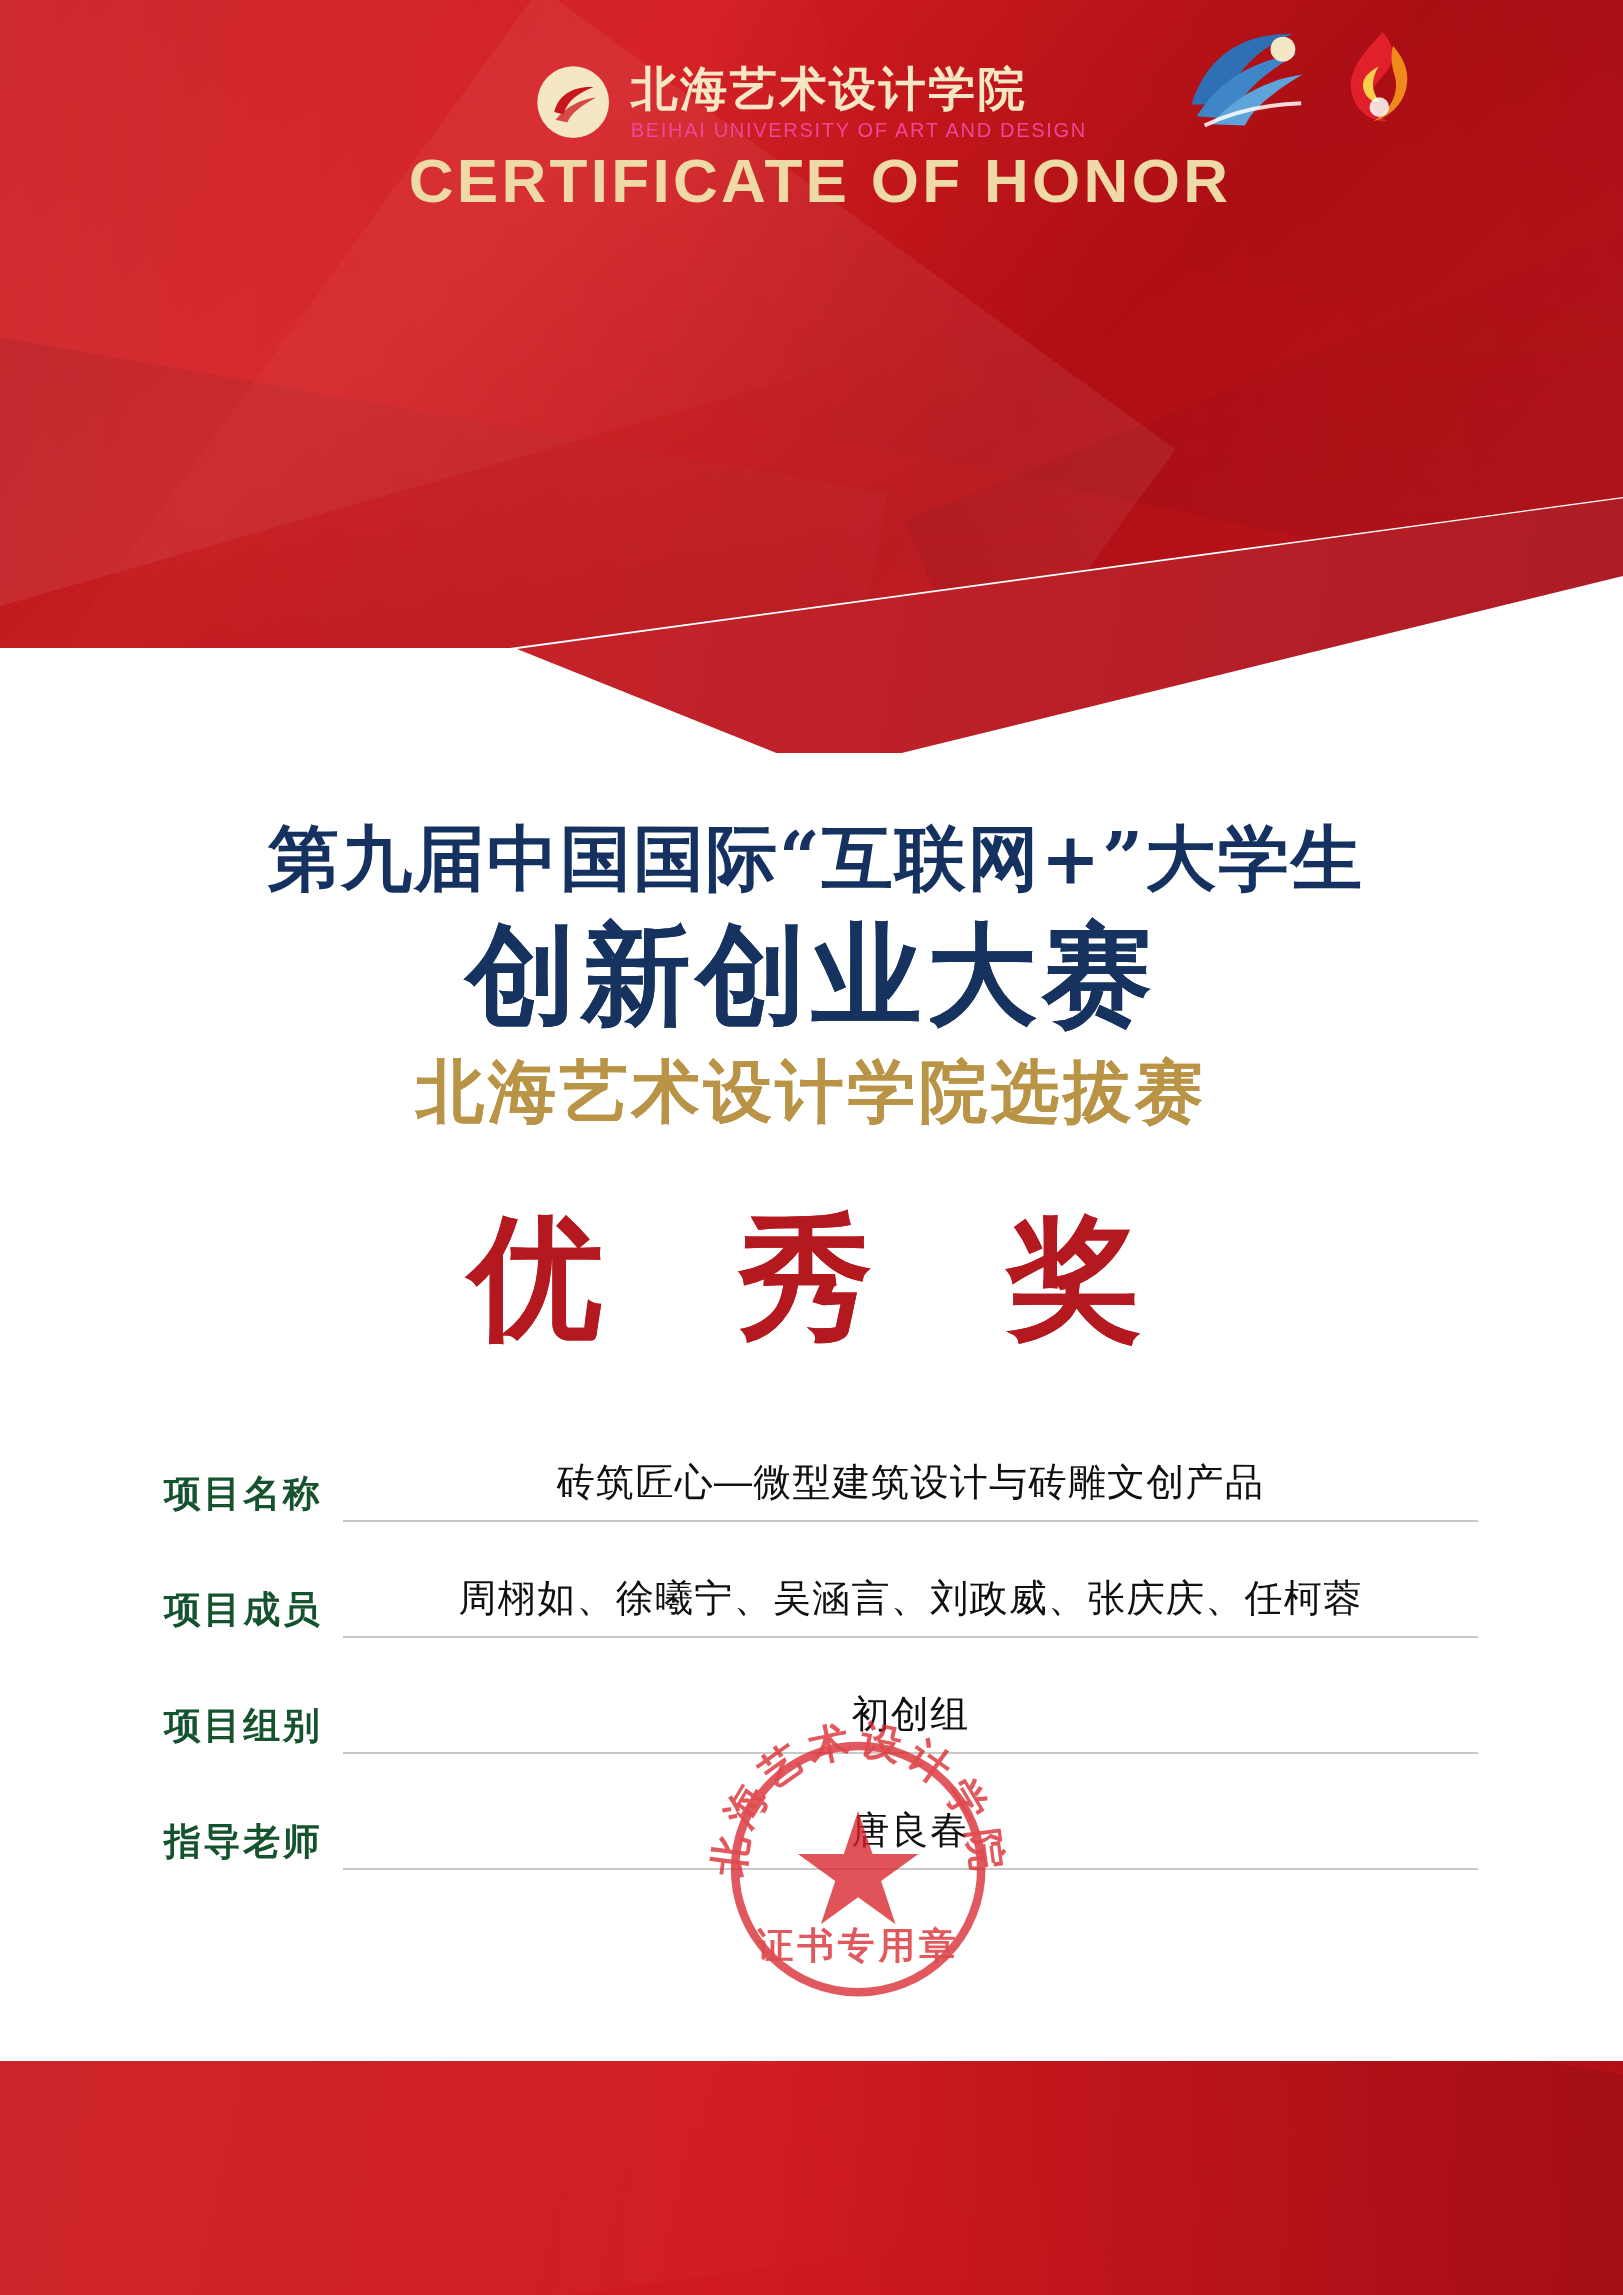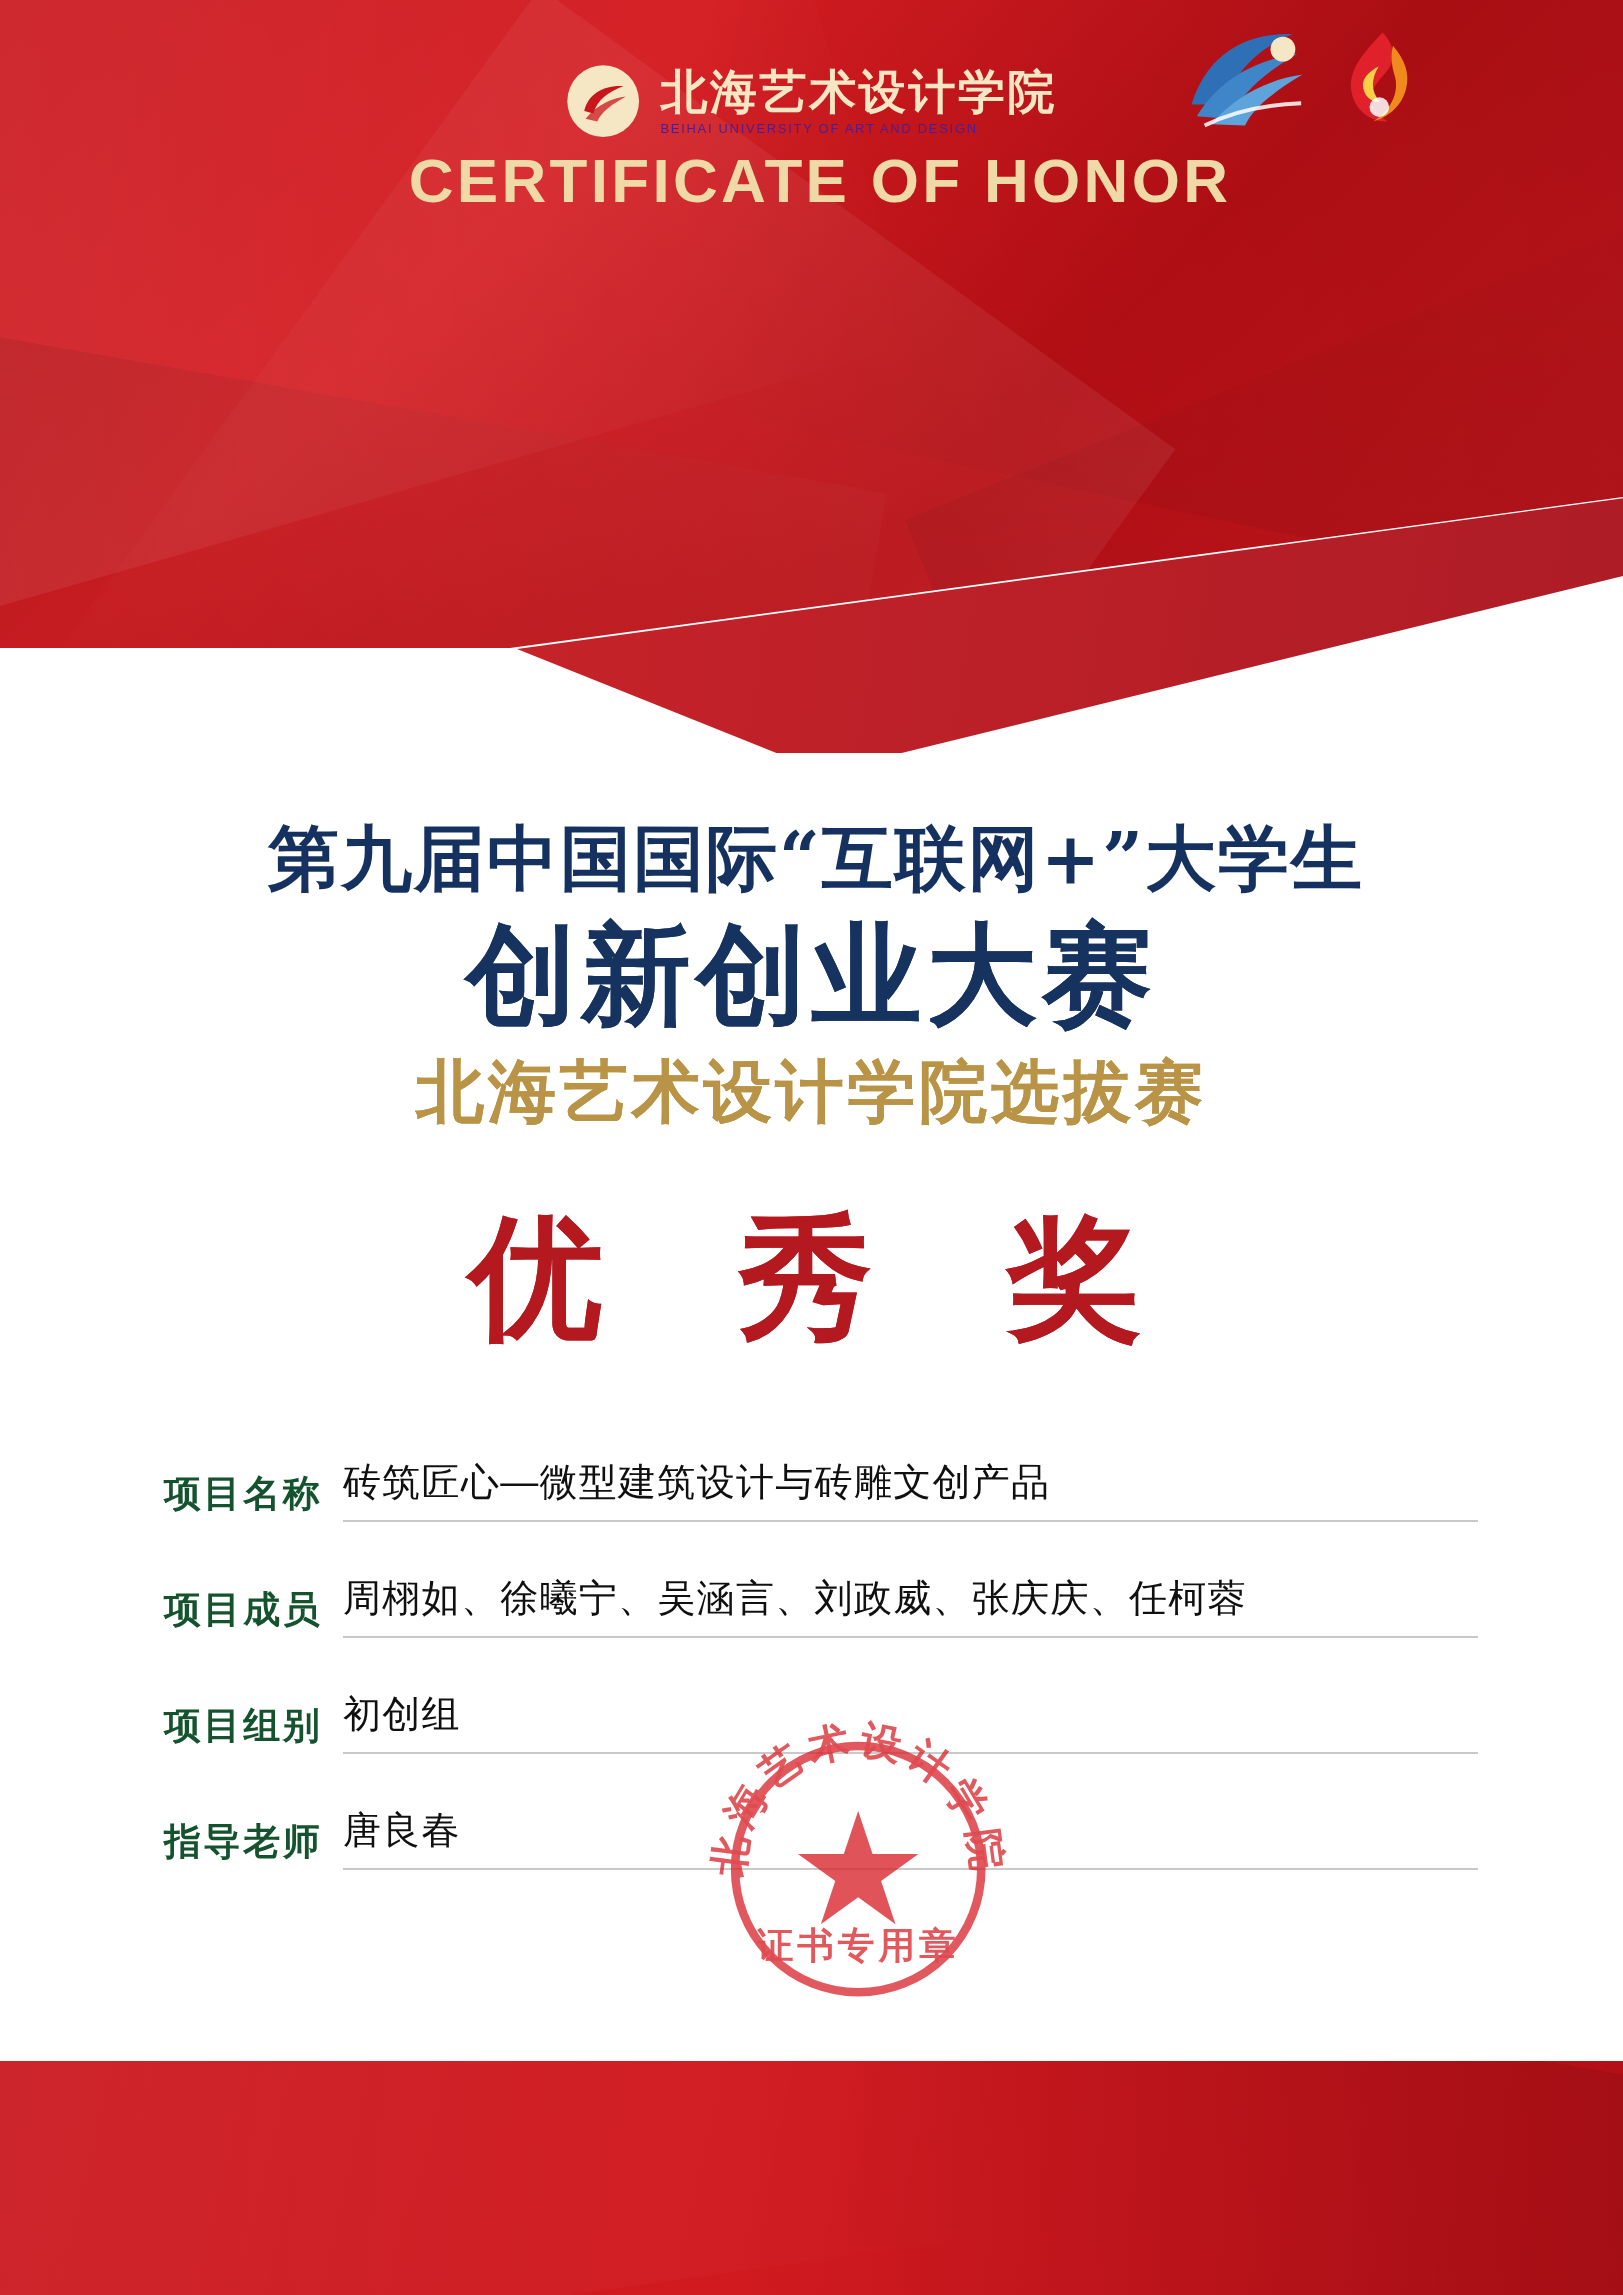--- a/index.html
+++ b/index.html
@@ -199,21 +199,21 @@
     font-size: 37px;
     font-weight: bold;
     color: #14532d;
     letter-spacing: 2.6px;
     font-family: "Liberation Sans", sans-serif;
   }
   .field-value {
     position: absolute;
     left: 196px; top: 17px;
     width: 1135px;
-    text-align: left;
+    text-align: center;
     font-size: 38px;
     color: #101010;
     letter-spacing: 1.3px;
     font-family: "Liberation Sans", sans-serif;
     white-space: nowrap;
   }
   .field-line {
     position: absolute;
     left: 196px; top: 80px;
     width: 1135px;
@@ -266,22 +266,22 @@
   .school-text { text-align: left; }
   .school-cn {
     font-family: "DejaVu Serif", "Liberation Serif", serif;
     font-size: 47px;
     font-weight: bold;
     color: #f6e7c4;
     letter-spacing: 2.6px;
     line-height: 1.05;
   }
   .school-en {
-    font-size: 13px;
-    color: #4c1d95;
+    font-size: 20px;
+    color: #ec4899;
     letter-spacing: 1.7px;
     margin-top: 5.2px;
     font-family: "Liberation Sans", sans-serif;
   }
 </style>
 </head>
 <body>
 
 <div class="page">
 

